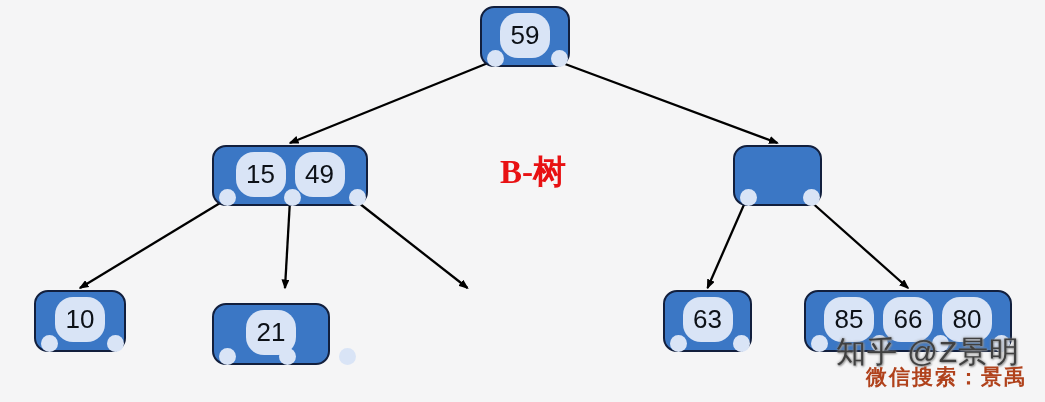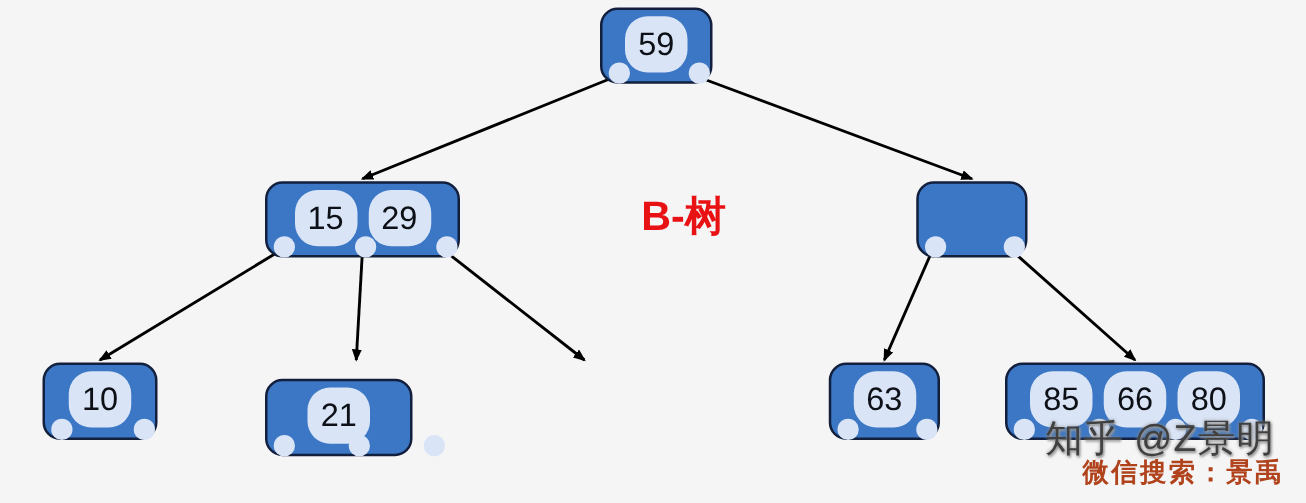--- a/index.html
+++ b/index.html
@@ -24,32 +24,32 @@
   .key{
     width:50px;height:45px;background:var(--key-fill);border-radius:18px;
     display:flex;align-items:center;justify-content:center;
     font-size:26px;color:#0d1117;
   }
   .dot{
     position:absolute;width:17px;height:17px;border-radius:50%;
     background:var(--key-fill);
   }
   .title{
-    position:absolute;left:513px;top:156px;font-size:33px;font-weight:700;
-    color:var(--title);line-height:1;white-space:nowrap;
+    position:absolute;left:500px;top:156px;font-size:33px;font-weight:700;
+    color:var(--title);line-height:1;white-space:nowrap;font-family:Liberation Serif, serif;
   }
   .wm-zhihu{
     position:absolute;left:836px;top:337px;font-size:30px;line-height:1;
     color:#404040;letter-spacing:1px;white-space:nowrap;
     text-shadow:0 0 3px #8a8a8a,1px 1px 2px #9a9a9a;
   }
   .wm-wechat{
     position:absolute;left:866px;top:368px;font-size:21px;line-height:1;
     font-weight:700;color:var(--wechat);letter-spacing:2px;white-space:nowrap;
-    font-family:Liberation Sans, sans-serif;
+    font-family:Liberation Mono, monospace;
   }
 </style>
 </head>
 <body>
 
 <div class="canvas">
   <svg id="edges" viewBox="0 0 1045 402" xmlns="http://www.w3.org/2000/svg">
     <defs>
       <marker id="ah" markerWidth="10" markerHeight="8" refX="8.5" refY="4" orient="auto" markerUnits="userSpaceOnUse">
         <path d="M0,0 L10,4 L0,8 z"></path>
@@ -68,21 +68,21 @@
       <div class="node" style="left: 480px; top: 6px; width: 90px; height: 61px;">
         <div class="keys">
           <div class="key">59</div>
         </div>
         <div class="dot" style="left: 4.5px; top: 42px;"></div>
         <div class="dot" style="left: 68.5px; top: 42px;"></div>
       </div>
       <div class="node" style="left: 212px; top: 145px; width: 156px; height: 61px; text-align: right;">
         <div class="keys">
           <div class="key">15</div>
-          <div class="key">29</div>
+          <div class="key">49</div>
         </div>
         <div class="dot" style="left: 4.5px; top: 42px;"></div>
         <div class="dot" style="left: 69.5px; top: 42px;"></div>
         <div class="dot" style="left: 134.5px; top: 42px;"></div>
       </div>
       <div class="node" style="left: 733px; top: 145px; width: 89px; height: 61px;">
         <div class="dot" style="left: 4.5px; top: 42px;"></div>
         <div class="dot" style="left: 67.5px; top: 42px;"></div>
       </div>
       <div class="node" style="left: 34px; top: 290px; width: 92px; height: 62px;">

